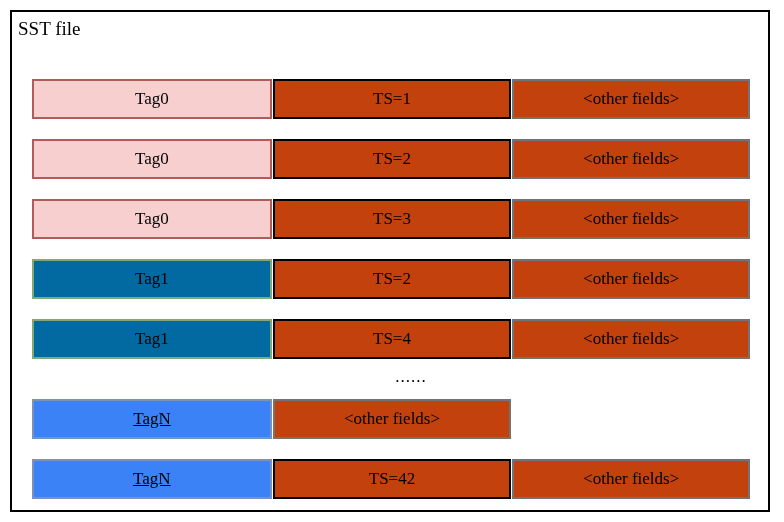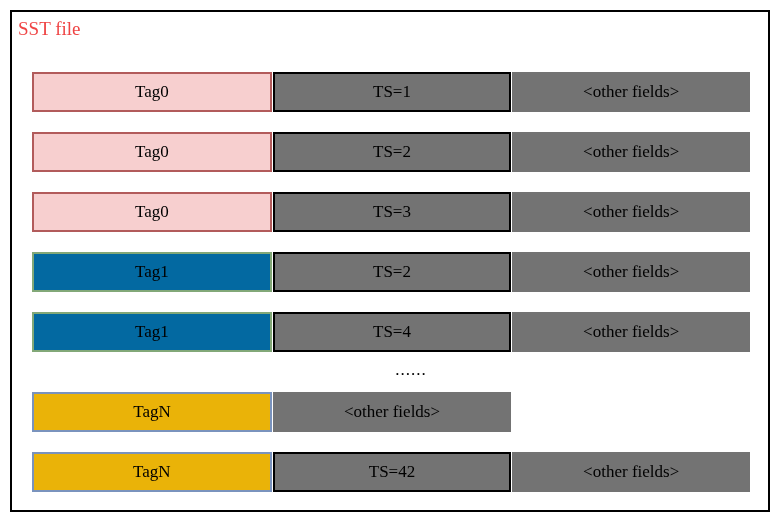--- a/index.html
+++ b/index.html
@@ -34,29 +34,29 @@
     box-sizing: border-box;
     background: #ffffff;
   }
 
   .sst-title {
     position: absolute;
     left: 6px;
     top: 6px;
     font-size: 19px;
     line-height: 22px;
-    color: #ef4444;
+    color: #000000;
     white-space: nowrap;
   }
 
   
   .rows {
     position: absolute;
     left: 0;
-    top: 0;
+    top: 7px;
     width: 760px;
     height: 502px;
   }
 
   .record-row {
     position: absolute;
     left: 20px;
     width: 718px;
     height: 40px;
     display: flex;
@@ -64,21 +64,21 @@
   }
 
   .cell {
     box-sizing: border-box;
     display: flex;
     align-items: center;
     justify-content: center;
     font-size: 17px;
     line-height: 20px;
     white-space: nowrap;
-    background: #737373;
+    background: #c2410c;
   }
 
   .cell-tag {
     width: 240px;
     border: 2px solid #000000;
   }
 
   .cell-ts {
     width: 239px;
     margin-left: 1px;
@@ -94,22 +94,23 @@
   
   .tag-pink {
     background: #f7cfcf;
     border-color: #b25b5b;
   }
   .tag-green {
     background: #0369a1;
     border-color: #82a878;
   }
   .tag-blue {
-    background: #eab308;
+    background: #3b82f6;
     border-color: #7a93bd;
+    text-decoration: underline;
   }
 
   .ellipsis-row {
     position: absolute;
     left: 20px;
     width: 718px;
     height: 20px;
     display: flex;
     align-items: center;
     justify-content: center;

